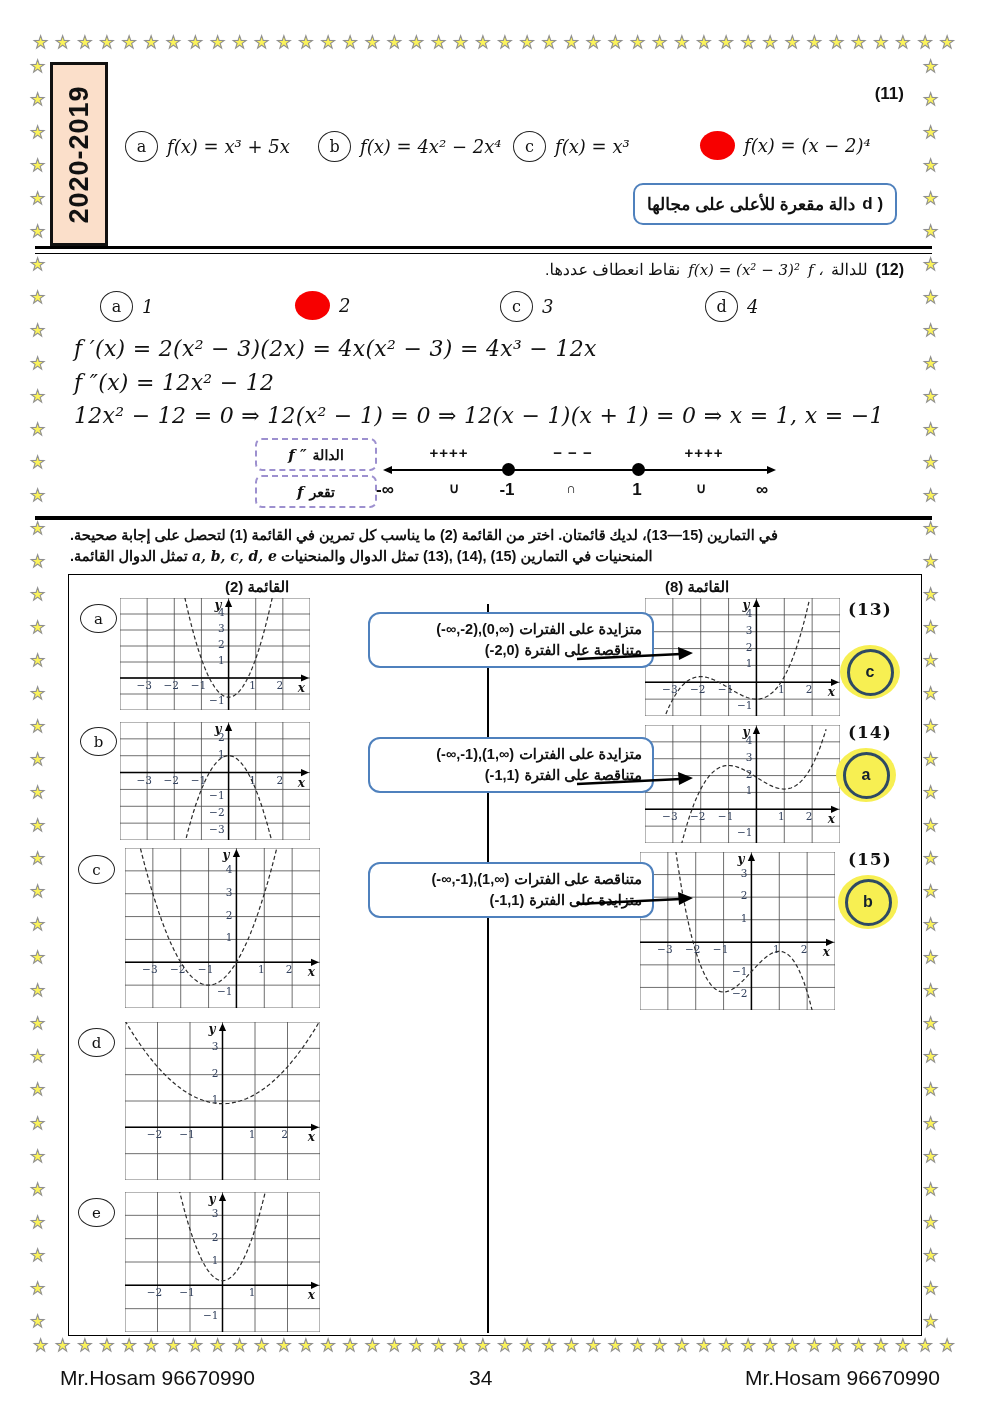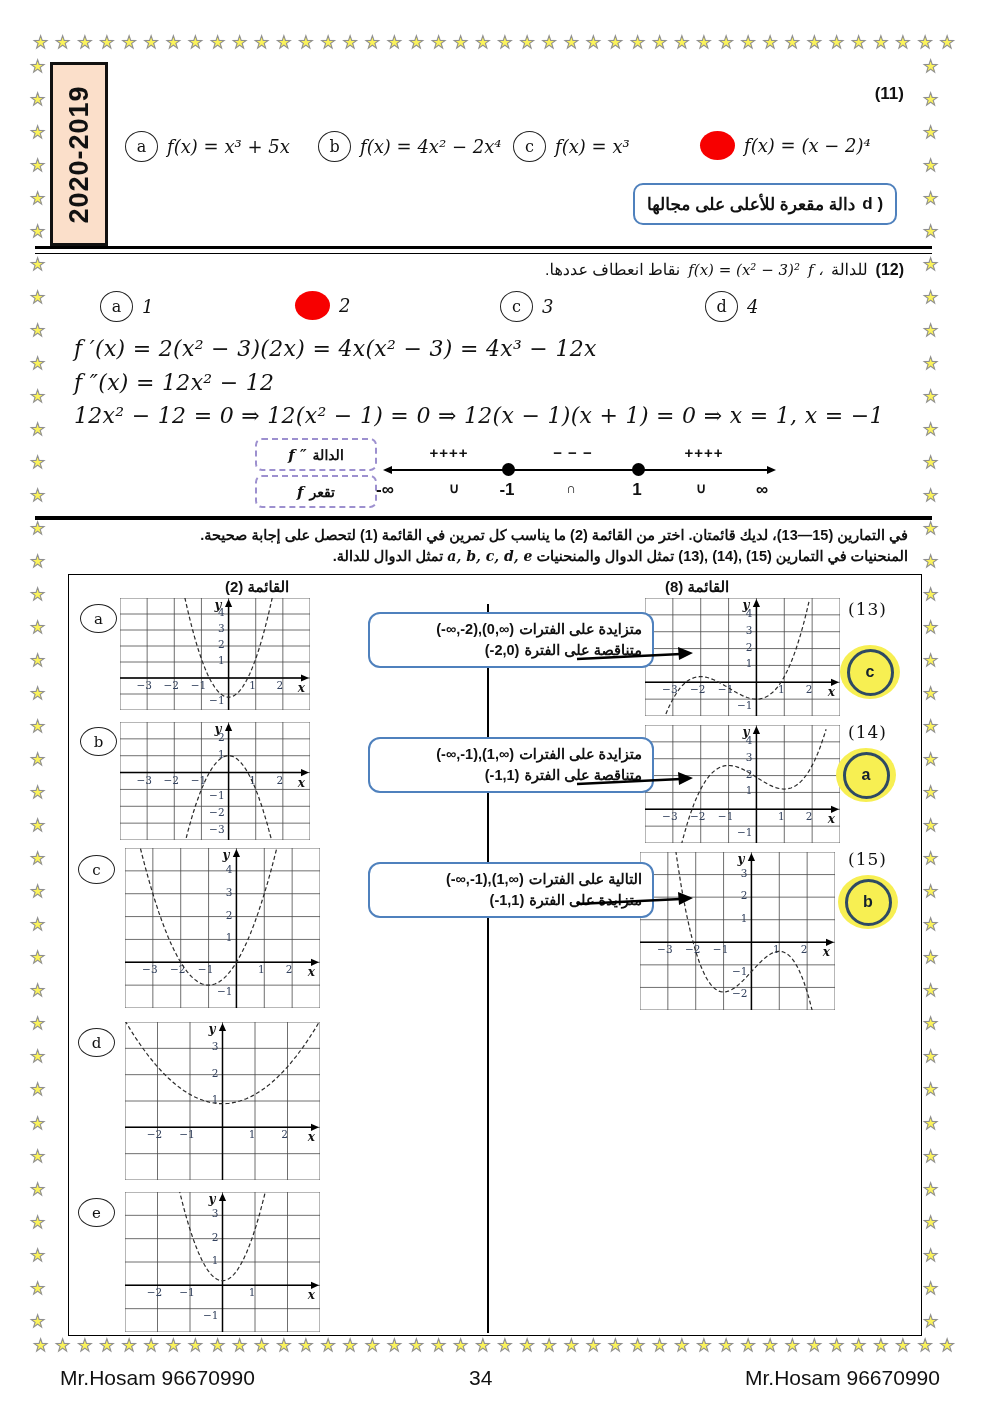--- a/index.html
+++ b/index.html
@@ -32,28 +32,28 @@
   
   #signchart{position:absolute;left:255px;top:438px;width:520px;height:78px;}
   .sgbox{position:absolute;left:0;width:118px;height:29px;border:2px dashed #9d90cf;border-radius:7px;
          display:flex;direction:rtl;align-items:center;justify-content:center;gap:6px;font-weight:bold;font-size:14px;}
   .sgline{position:absolute;left:136px;top:31px;width:378px;border-top:2.3px solid #000;}
   .arrw{position:absolute;top:27.5px;width:0;height:0;border-top:4.5px solid transparent;border-bottom:4.5px solid transparent;}
   .dot{position:absolute;top:25px;width:13px;height:13px;border-radius:50%;background:#000;}
   .sgn{position:absolute;top:6px;font-weight:bold;font-size:15px;letter-spacing:1px;transform:translateX(-50%);}
   .blab{position:absolute;top:42px;font-weight:bold;font-size:17px;transform:translateX(-50%);}
   
-  .intro{position:absolute;left:70px;width:838px;direction:rtl;text-align:right;font-size:14.5px;
+  .intro{position:absolute;left:70px;width:838px;direction:rtl;text-align:left;font-size:14.5px;
          font-weight:bold;line-height:21px;}
   #bigbox{position:absolute;left:68px;top:574px;width:852px;height:760px;border:1.8px solid #000;}
   .listhdr{position:absolute;font-weight:bold;font-size:15px;direction:rtl;}
   #middiv{position:absolute;left:487px;top:604px;width:1.6px;height:729px;background:#000;}
   .lcirc{position:absolute;width:35px;height:27px;border:1.6px solid #222;border-radius:50%;display:flex;
          align-items:center;justify-content:center;font-family:"DejaVu Serif",serif;font-size:15px;}
-  .plabel{position:absolute;font-family:"DejaVu Serif",serif;font-weight:normal;font-size:17px;letter-spacing:1px;}
+  .plabel{position:absolute;font-family:"DejaVu Serif",serif;font-weight:bold;font-size:17px;letter-spacing:1px;}
   .graph{position:absolute;}
   .graph svg .grid{stroke:#4a4a4a;stroke-width:.8;}
   .graph svg .axis{stroke:#000;stroke-width:1.5;}
   .graph svg .curve{fill:none;stroke:#2b2b2b;stroke-width:1.2;stroke-dasharray:4 2.5;}
   .graph svg .tick{font-family:"DejaVu Serif",serif;font-size:10.5px;fill:#33425e;}
   .graph svg .al{font-family:"DejaVu Serif",serif;font-style:italic;font-weight:bold;font-size:12px;fill:#111;}
   .callout{position:absolute;width:262px;border:2.5px solid #4f81bd;border-radius:12px;background:#fff;
            padding:5px 10px;direction:rtl;font-weight:bold;font-size:14.5px;line-height:21px;}
   .callout .ln{display:flex;direction:rtl;gap:5px;justify-content:flex-start;}
   .ltr{direction:ltr;unicode-bidi:embed;}
@@ -327,21 +327,21 @@
     <span class="blab" style="left:507px">∞</span>
   </div>
 
   <div class="thline" style="top:516px"></div>
 
   <div class="intro" style="top:525px">
     <div>في التمارين (15—13)، لديك قائمتان. اختر من القائمة (2) ما يناسب كل تمرين في القائمة (1) لتحصل على إجابة صحيحة.</div>
     <div>
       <span>المنحنيات في التمارين (15) ,(14) ,(13) تمثل الدوال والمنحنيات</span>
       <span class="math" style="font-size:14px">a, b, c, d, e</span>
-      <span>تمثل الدوال للدالة.</span>
+      <span>تمثل الدوال القائمة.</span>
     </div>
   </div>
 
   <div id="bigbox"></div>
   <span class="listhdr" style="left:225px;top:578px">القائمة (2)</span>
   <span class="listhdr" style="left:665px;top:578px">القائمة (8)</span>
   <div id="middiv"></div>
 
   <div class="lcirc" style="left:80px;top:604px">a</div>
   <div class="lcirc" style="left:80px;top:727px">b</div>
@@ -680,21 +680,21 @@
         <span>متزايدة على الفترات</span>
       <span class="ltr">(-∞,-1),(1,∞)</span>
       </div>
     <div class="ln">
         <span>متناقصة على الفترة</span>
       <span class="ltr">(-1,1)</span>
       </div>
   </div>
   <div class="callout" style="left:368px;top:862px">
     <div class="ln">
-        <span>التالية على الفترات</span>
+        <span>متناقصة على الفترات</span>
       <span class="ltr">(-∞,-1),(1,∞)</span>
       </div>
     <div class="ln">
         <span>متزايدة على الفترة</span>
       <span class="ltr">(-1,1)</span>
       </div>
   </div>
 
   <svg class="cararrow" style="left:575px;top:645px" width="120" height="24">
     <line x1="2" y1="14" x2="106" y2="9" stroke="#000" stroke-width="2.6"></line>

